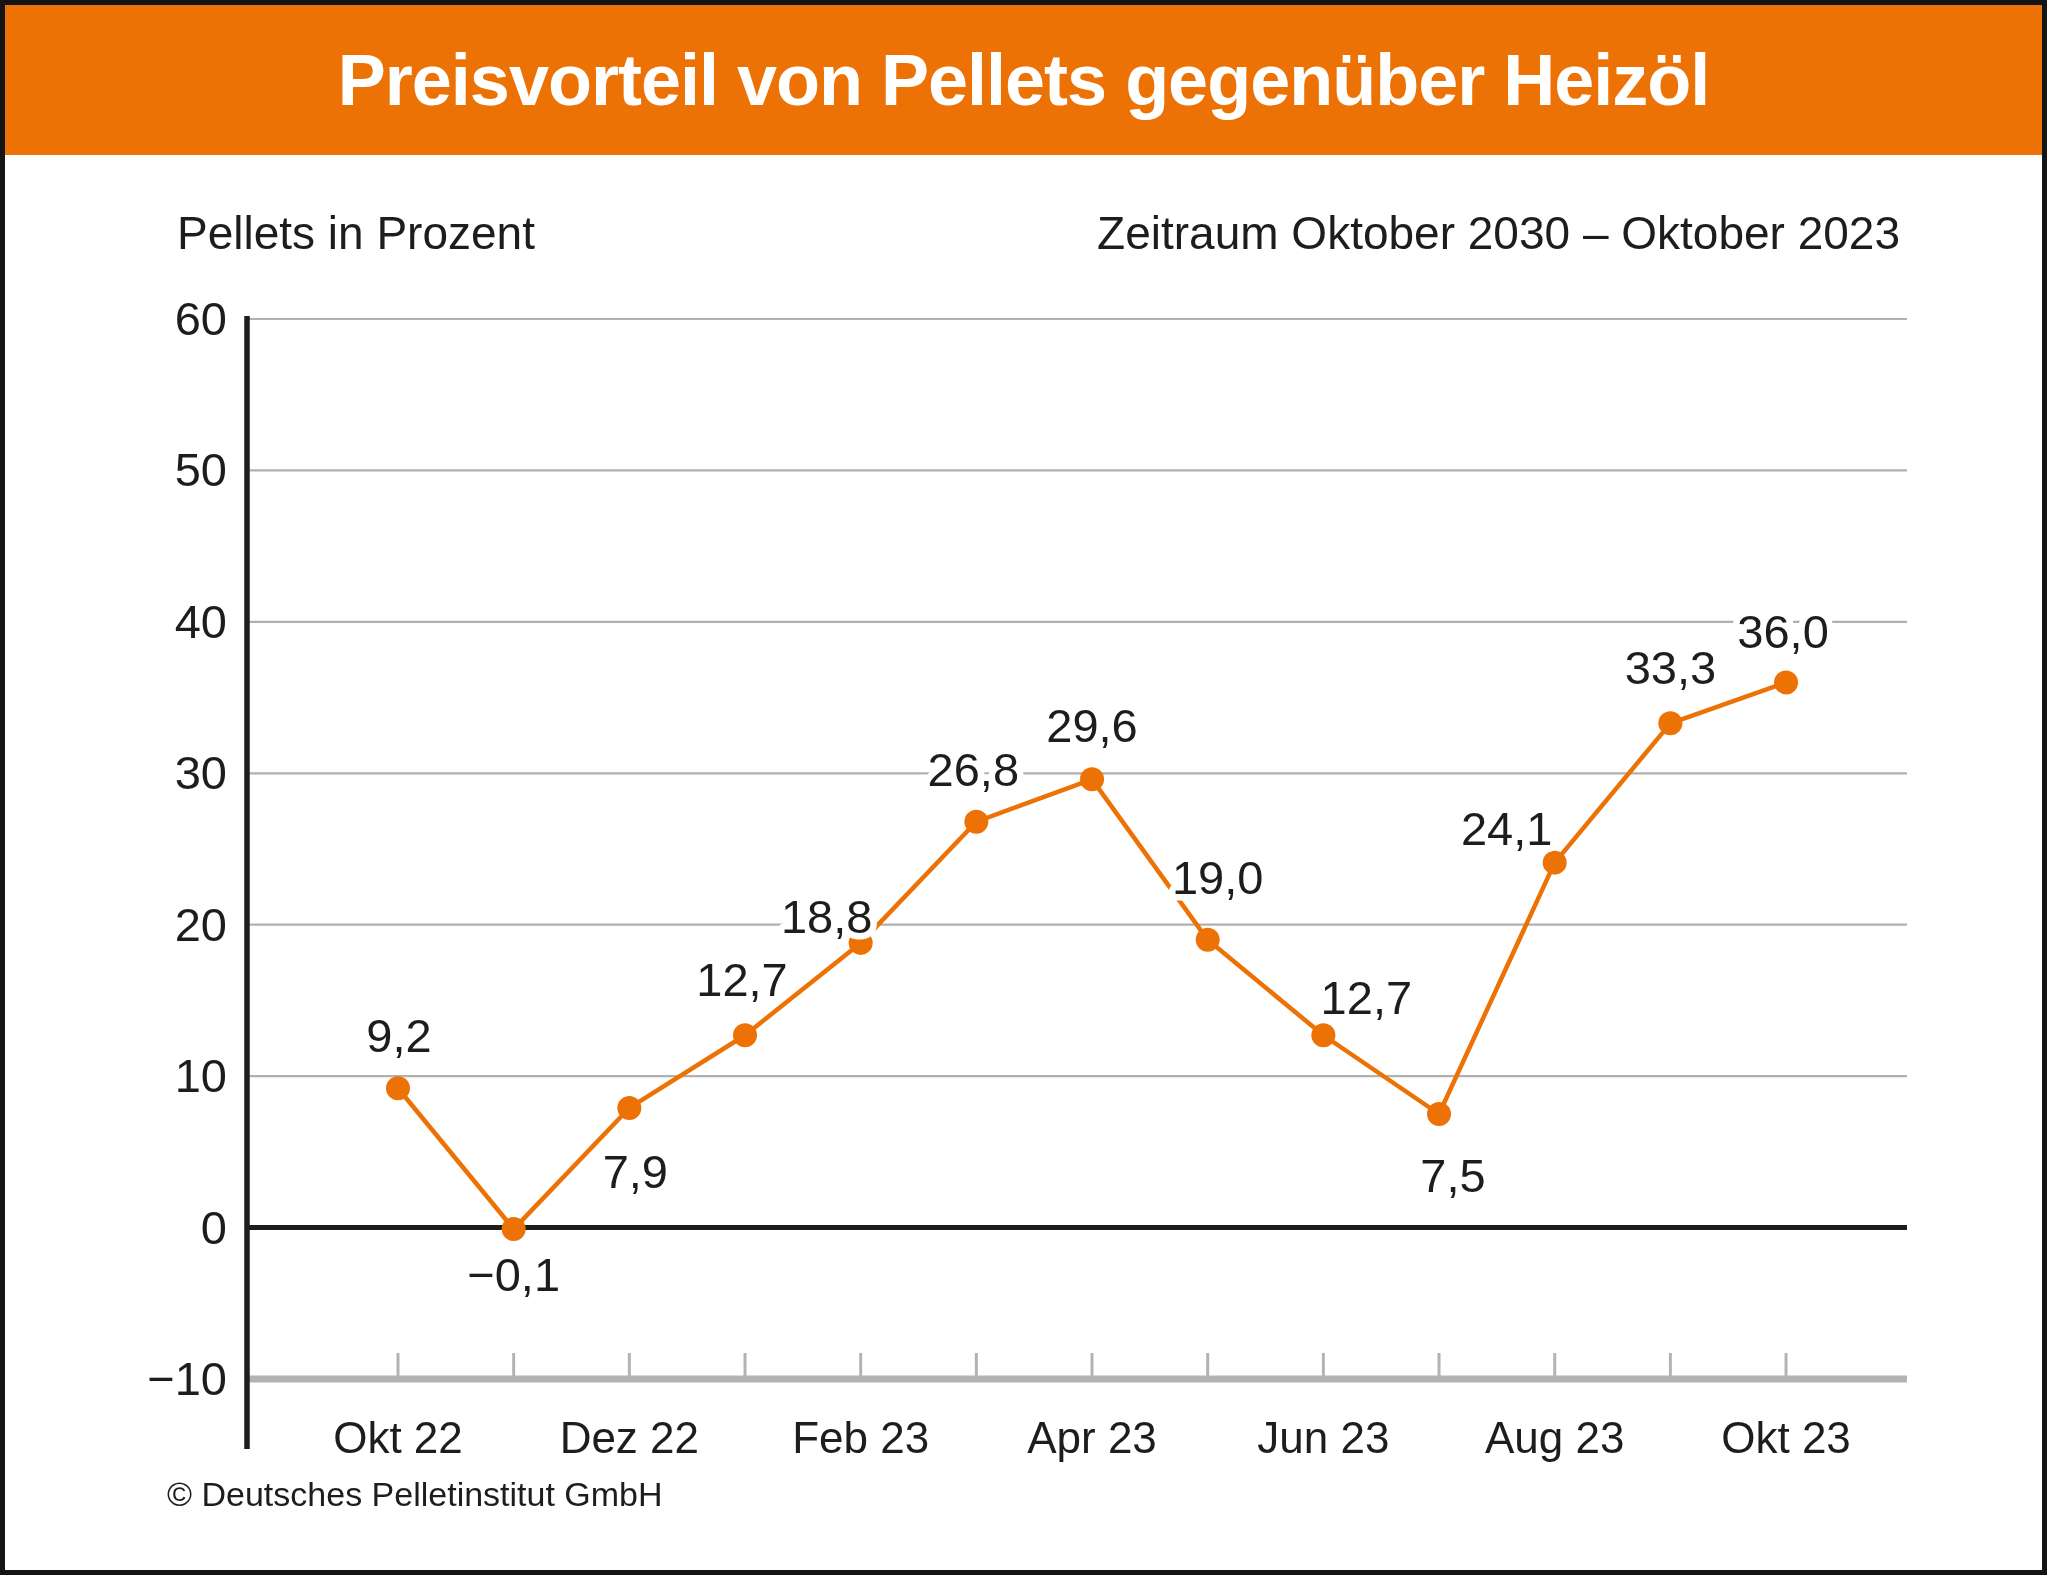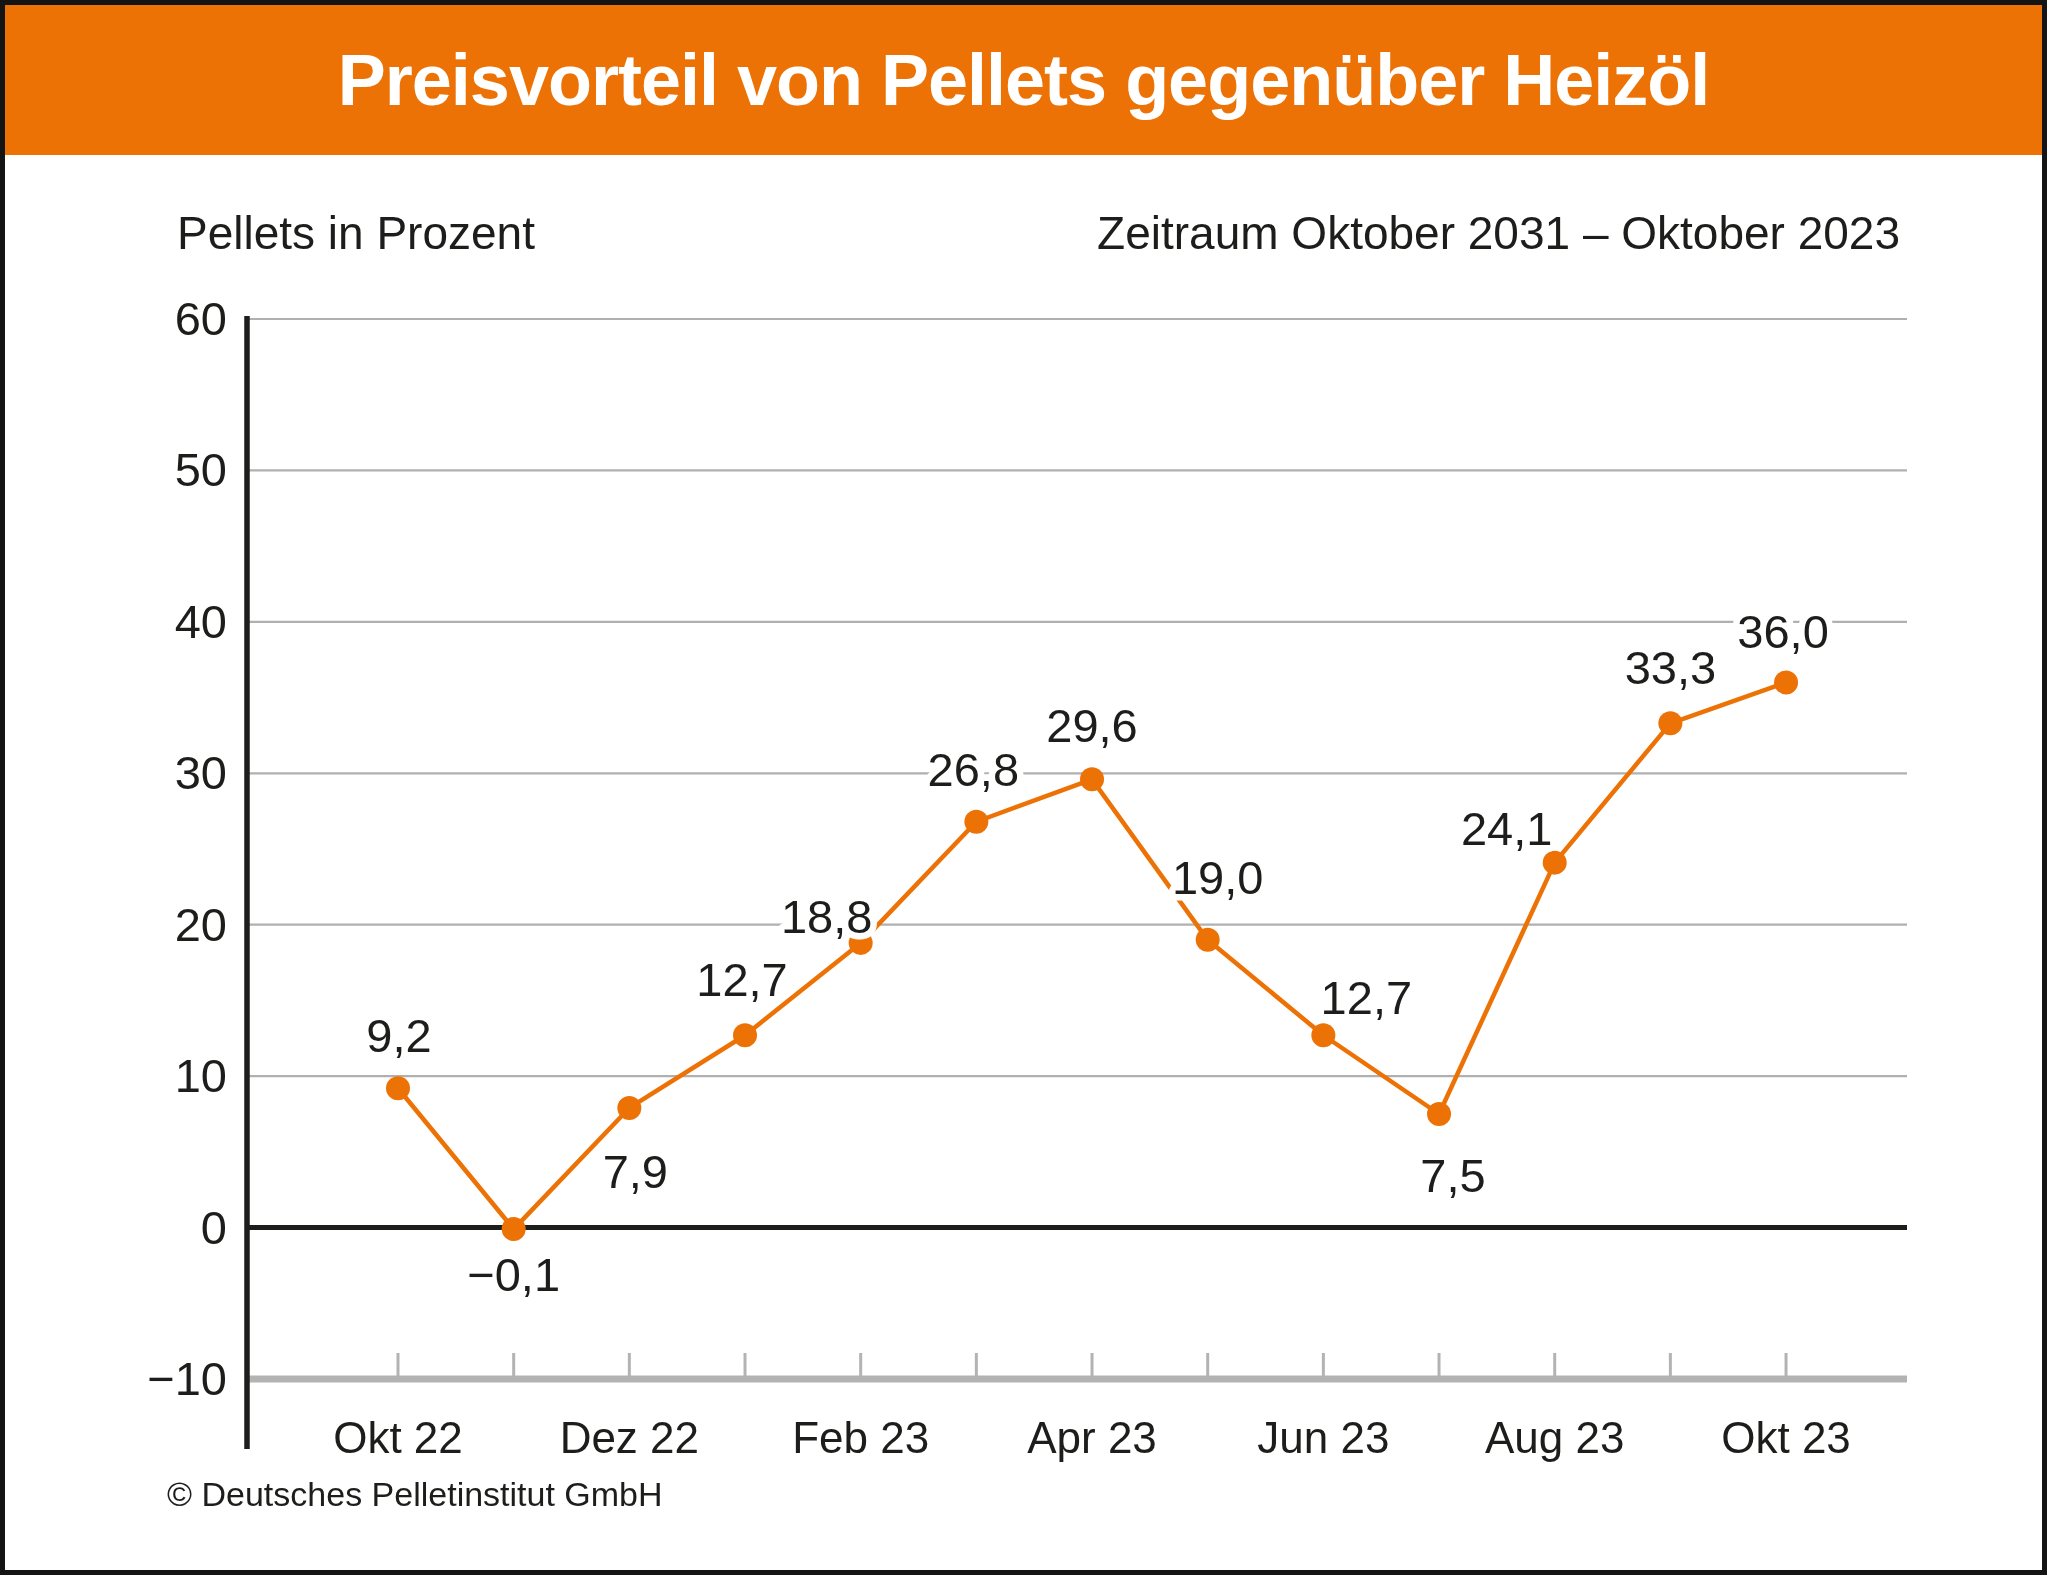--- a/index.html
+++ b/index.html
@@ -46,21 +46,21 @@
 </head>
 <body>
 
 <div class="canvas">
 
   <div class="banner" style="background: rgb(237, 114, 5);">
     <h1 class="title" style="color: rgb(255, 255, 255);">Preisvorteil von Pellets gegenüber Heizöl</h1>
   </div>
 
   <div class="caption-left">Pellets in Prozent</div>
-  <div class="caption-right">Zeitraum Oktober 2031 – Oktober 2023</div>
+  <div class="caption-right">Zeitraum Oktober 2030 – Oktober 2023</div>
 
   <svg class="chart-svg" viewBox="0 0 2037 1565">
       <line x1="243" x2="1902" y1="314" y2="314" stroke="#b0b0b0" stroke-width="2.2"></line>
       <line x1="243" x2="1902" y1="465.42857142857144" y2="465.42857142857144" stroke="#b0b0b0" stroke-width="2.2"></line>
       <line x1="243" x2="1902" y1="616.8571428571429" y2="616.8571428571429" stroke="#b0b0b0" stroke-width="2.2"></line>
       <line x1="243" x2="1902" y1="768.2857142857143" y2="768.2857142857143" stroke="#b0b0b0" stroke-width="2.2"></line>
       <line x1="243" x2="1902" y1="919.7142857142858" y2="919.7142857142858" stroke="#b0b0b0" stroke-width="2.2"></line>
       <line x1="243" x2="1902" y1="1071.142857142857" y2="1071.142857142857" stroke="#b0b0b0" stroke-width="2.2"></line>
       <line x1="240" x2="1902" y1="1374" y2="1374" stroke="#b3b3b3" stroke-width="7"></line>
       <line x1="393" x2="393" y1="1348" y2="1371" stroke="#b3b3b3" stroke-width="3"></line>

